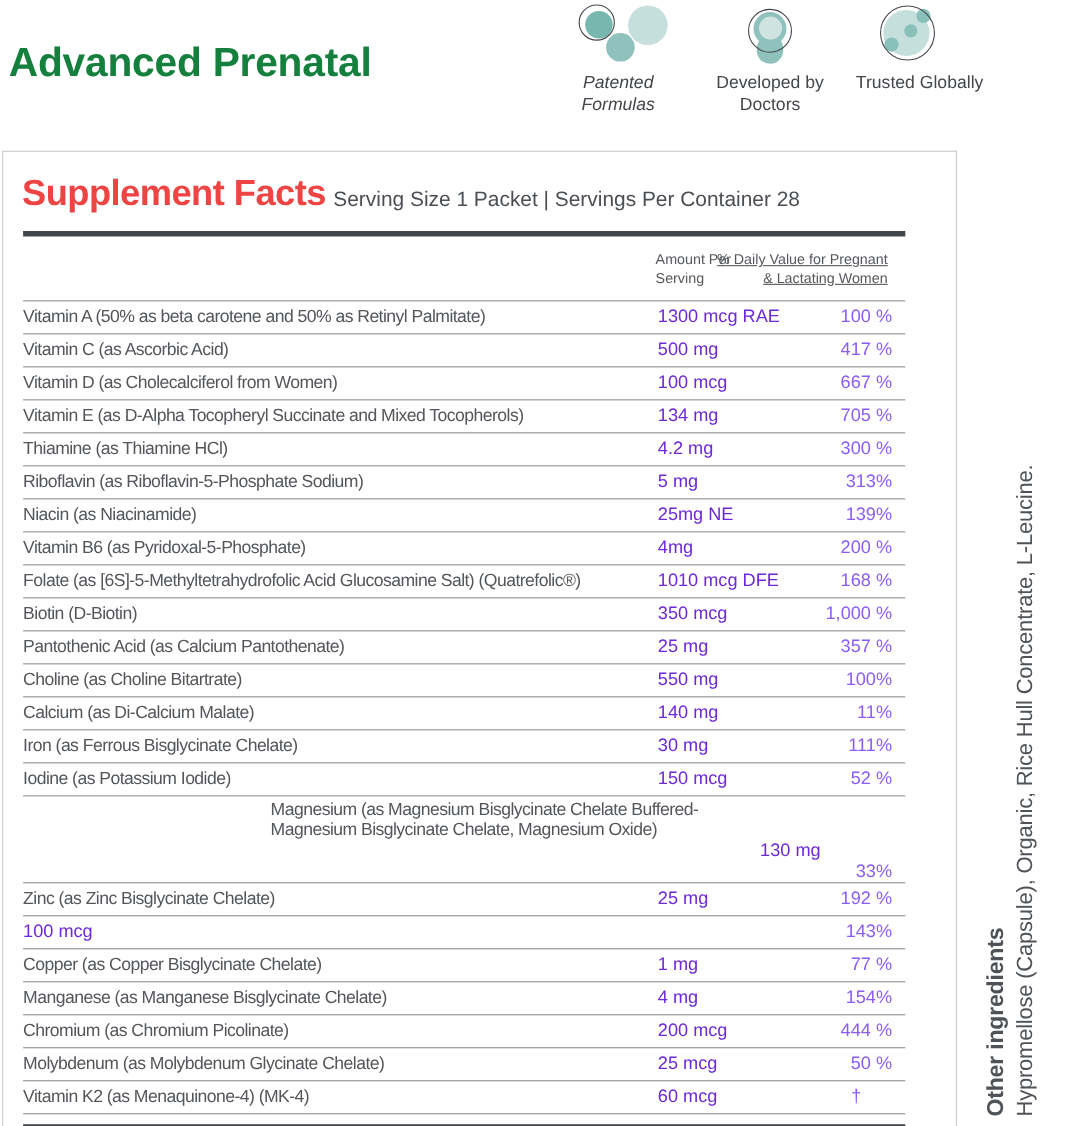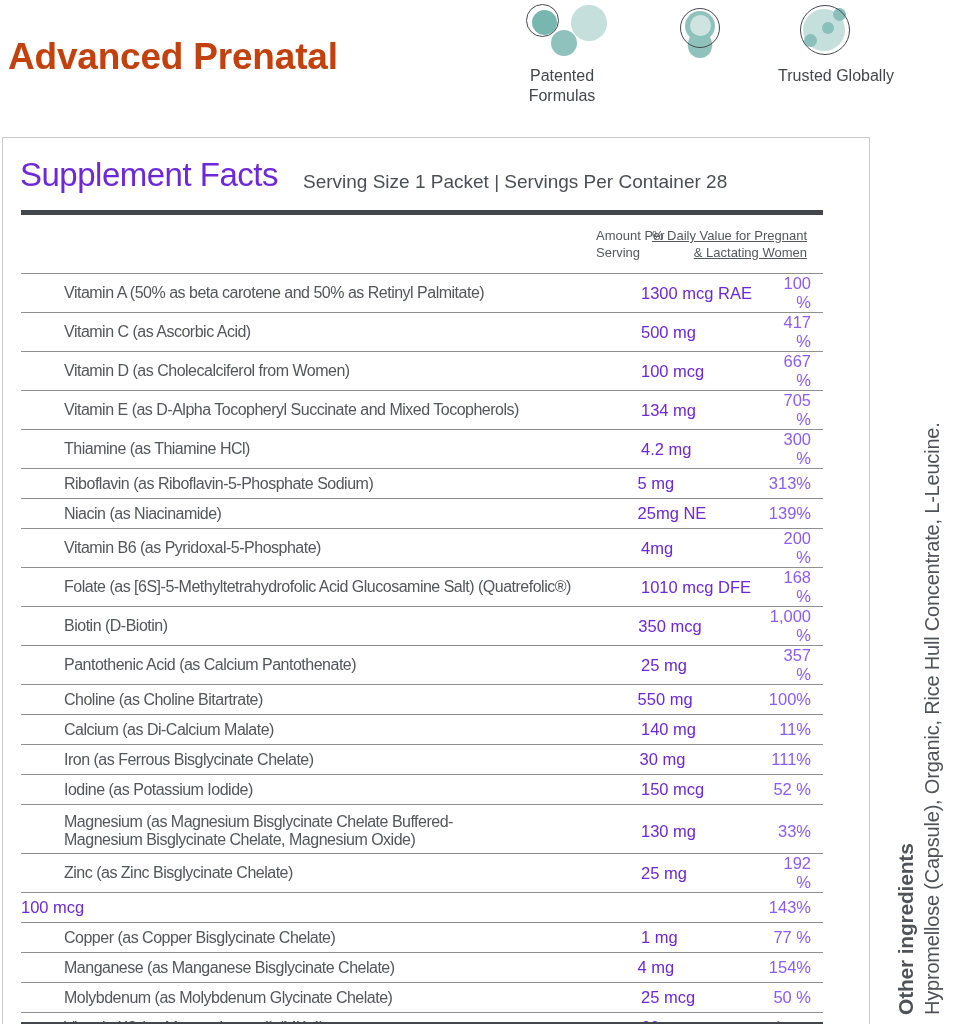--- a/index.html
+++ b/index.html
@@ -1,32 +1,32 @@
 <!DOCTYPE html>
 <html><head>
 <meta charset="utf-8">
 <style>
   html,body{margin:0;padding:0;background:#ffffff;}
   body{width:976px;height:1024px;position:relative;overflow:hidden;
        font-family:"Liberation Sans",sans-serif;-webkit-font-smoothing:antialiased;}
 
   
   .page-title{position:absolute;left:8px;top:36px;font-size:37px;font-weight:600;
-              color:#c2410c;letter-spacing:-0.2px;}
+              color:#15803d;letter-spacing:-0.2px;}
   .badge{position:absolute;top:2px;width:120px;text-align:center;}
   .badge .icon-box{position:relative;height:62px;}
   .badge .label{margin-top:2px;font-size:16px;line-height:20px;color:#43474b;}
   .c{position:absolute;border-radius:50%;}
   .outline{border:1.6px solid #45494e;background:transparent;box-sizing:border-box;}
   .teal-light{background:#c4dfdc;}
   .teal-mid{background:#8fc2bc;}
   .teal-dark{background:#77b7b0;}
 
   
-  .b1{left:502px;}
+  .b1{left:502px;font-style:italic;}
   .b1 .light{left:69px;top:3px;width:36px;height:36px;}
   .b1 .mid{left:49px;top:28px;width:26px;height:26px;}
   .b1 .dark{left:30px;top:8px;width:25px;height:25px;}
   .b1 .ring{left:24px;top:2px;width:33px;height:33px;}
   
   .b2{left:640px;}
   .b2 .stem{left:48px;top:30px;width:24px;height:26px;border-radius:12px;position:absolute;}
   .b2 .head{left:45px;top:9px;width:30px;height:30px;}
   .b2 .inner{left:49.5px;top:12.5px;width:21px;height:21px;background:#cfe4e1;}
   .b2 .ring{left:40px;top:6px;width:40px;height:40px;}
@@ -34,33 +34,33 @@
   .b3{left:776px;}
   .b3 .fill{left:27px;top:7px;width:42px;height:42px;}
   .b3 .d1{left:57px;top:6px;width:13px;height:13px;background:#8ac0ba;}
   .b3 .d2{left:46px;top:20px;width:12px;height:12px;background:#8ac0ba;}
   .b3 .d3{left:28px;top:32px;width:13px;height:13px;background:#8ac0ba;}
   .b3 .ring{left:24px;top:3px;width:50px;height:50px;}
 
   
   .panel{position:absolute;left:2px;top:137px;width:868px;height:892px;
          background:#fff;border:1px solid #c9cacb;box-sizing:border-box;}
-  .sf-title{position:absolute;left:17px;top:18px;font-size:33px;font-weight:normal;
-            color:#6d28d9;letter-spacing:-0.5px;}
+  .sf-title{position:absolute;left:17px;top:18px;font-size:33px;font-weight:bold;
+            color:#ef4444;letter-spacing:-0.5px;}
   .serving{position:absolute;left:300px;top:33px;font-size:19px;color:#4b4f54;}
   .thick-rule{position:absolute;left:18px;top:72px;width:802px;height:5px;background:#43474c;}
   .col-head{position:absolute;top:89px;font-size:13px;line-height:17px;color:#55585c;
             white-space:pre-line;}
   .col-amount{left:593px;}
   .col-dv{right:62px;text-align:right;text-decoration:underline;}
 
   .tbody{position:absolute;left:18px;top:135px;width:802px;}
   .row{display:flex;align-items:center;min-height:29px;border-top:1px solid #8d9093;}
-  .row.tall{min-height:49px;align-items:center;padding-top:4px;box-sizing:border-box;}
-  .nname{width:577px;font-size:16px;letter-spacing:-0.5px;color:#53565a;white-space:pre-line;margin-left:43px;}
+  .row.tall{min-height:49px;align-items:flex-end;padding-top:4px;box-sizing:border-box;flex-direction:column;}
+  .nname{width:577px;font-size:16px;letter-spacing:-0.5px;color:#53565a;white-space:pre-line;}
   .namount{width:132px;font-size:16.5px;color:#6d28d9;}
   .ndv{flex:1;text-align:right;padding-right:12px;font-size:16.5px;color:#8b5cf6;}
   .ndv.dagger{padding-right:40px;}
   .footrow{display:flex;align-items:center;min-height:36px;border-top:1px solid #8d9093;
            font-size:17px;color:#4f5357;}
   .bottom-rule{position:absolute;left:18px;top:884px;width:802px;height:6px;background:#43474c;}
 
   
   .other-ing{position:absolute;left:893px;top:1015px;width:600px;
              transform:rotate(-90deg);transform-origin:0 0;color:#4f5357;}
@@ -84,20 +84,21 @@
     <div class="label">Patented Formulas</div>
   </div>
 
   <div class="badge b2">
     <div class="icon-box">
       <div class="teal-mid stem"></div>
       <div class="c teal-mid head"></div>
       <div class="c inner"></div>
       <div class="c outline ring"></div>
     </div>
+    <div class="label">Developed by Doctors</div>
   </div>
 
   <div class="badge b3">
     <div class="icon-box">
       <div class="c teal-light fill"></div>
       <div class="c d1"></div>
       <div class="c d2"></div>
       <div class="c d3"></div>
       <div class="c outline ring"></div>
     </div>
@@ -228,20 +229,25 @@
     <div class="namount">1 mg</div>
     <div class="ndv">77 %</div>
   </div>
 
   <div class="row">
     <div class="nname">Manganese (as Manganese Bisglycinate Chelate)</div>
     <div class="namount">4 mg</div>
     <div class="ndv">154%</div>
   </div>
 
+  <div class="row">
+    <div class="nname">Chromium (as Chromium Picolinate)</div>
+    <div class="namount">200 mcg</div>
+    <div class="ndv">444 %</div>
+  </div>
 
   <div class="row">
     <div class="nname">Molybdenum (as Molybdenum Glycinate Chelate)</div>
     <div class="namount">25 mcg</div>
     <div class="ndv">50 %</div>
   </div>
 
   <div class="row">
     <div class="nname">Vitamin K2 (as Menaquinone-4) (MK-4)</div>
     <div class="namount">60 mcg</div>

